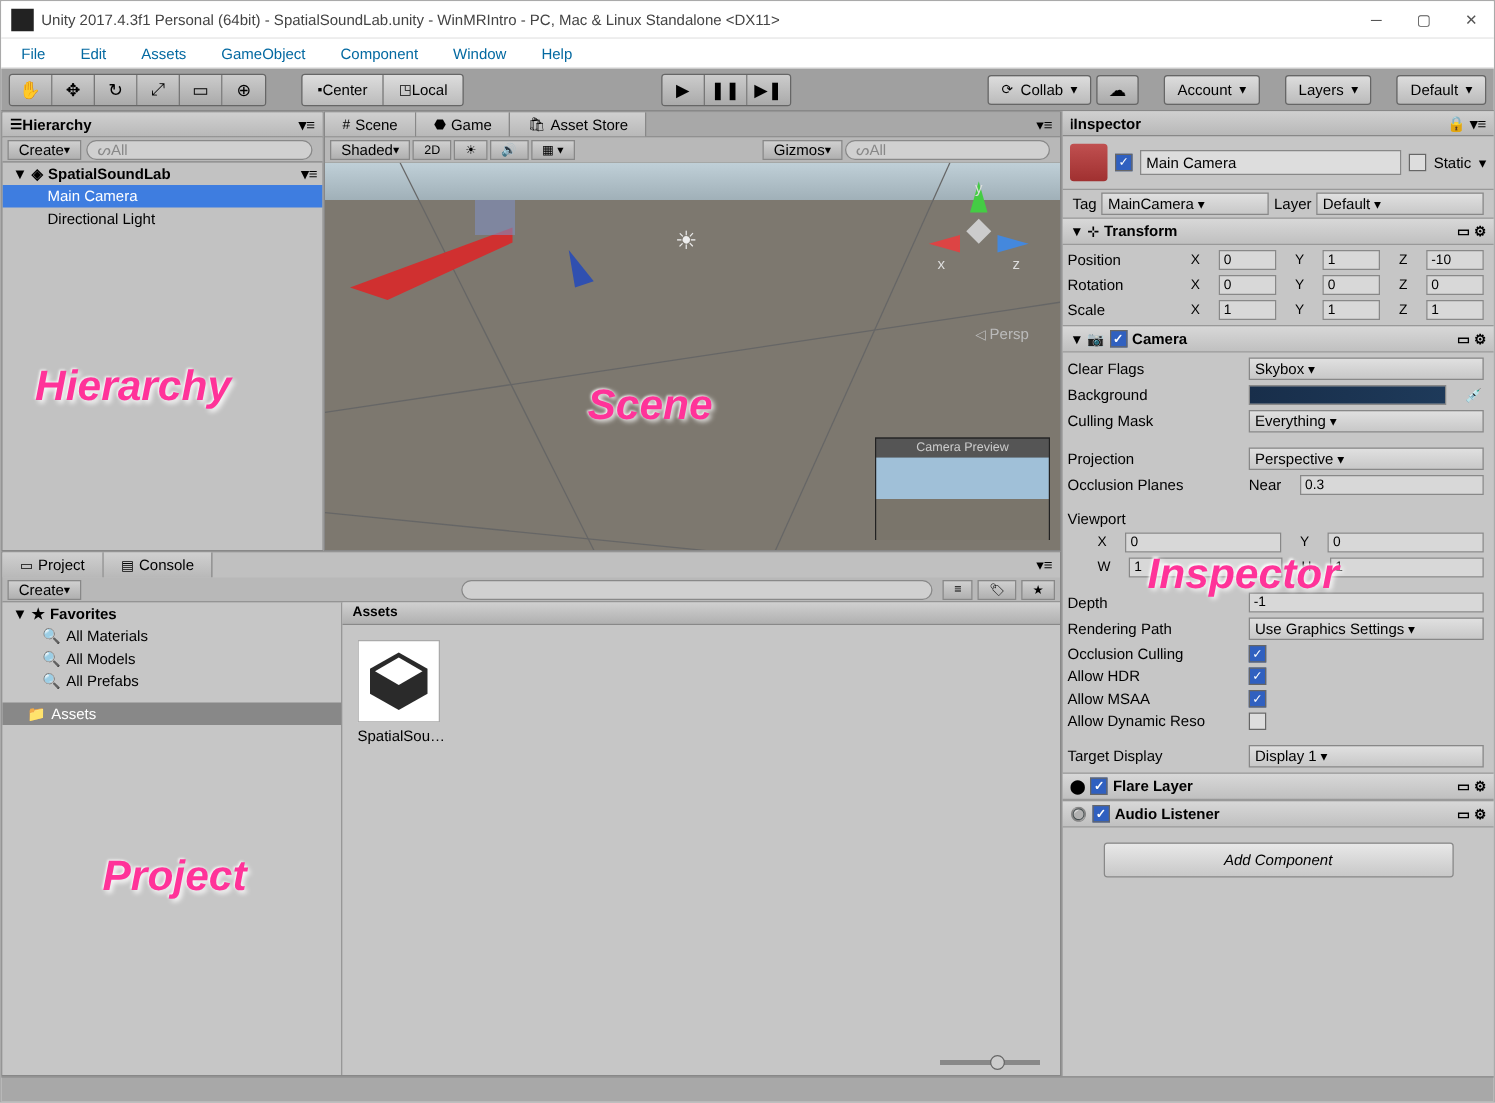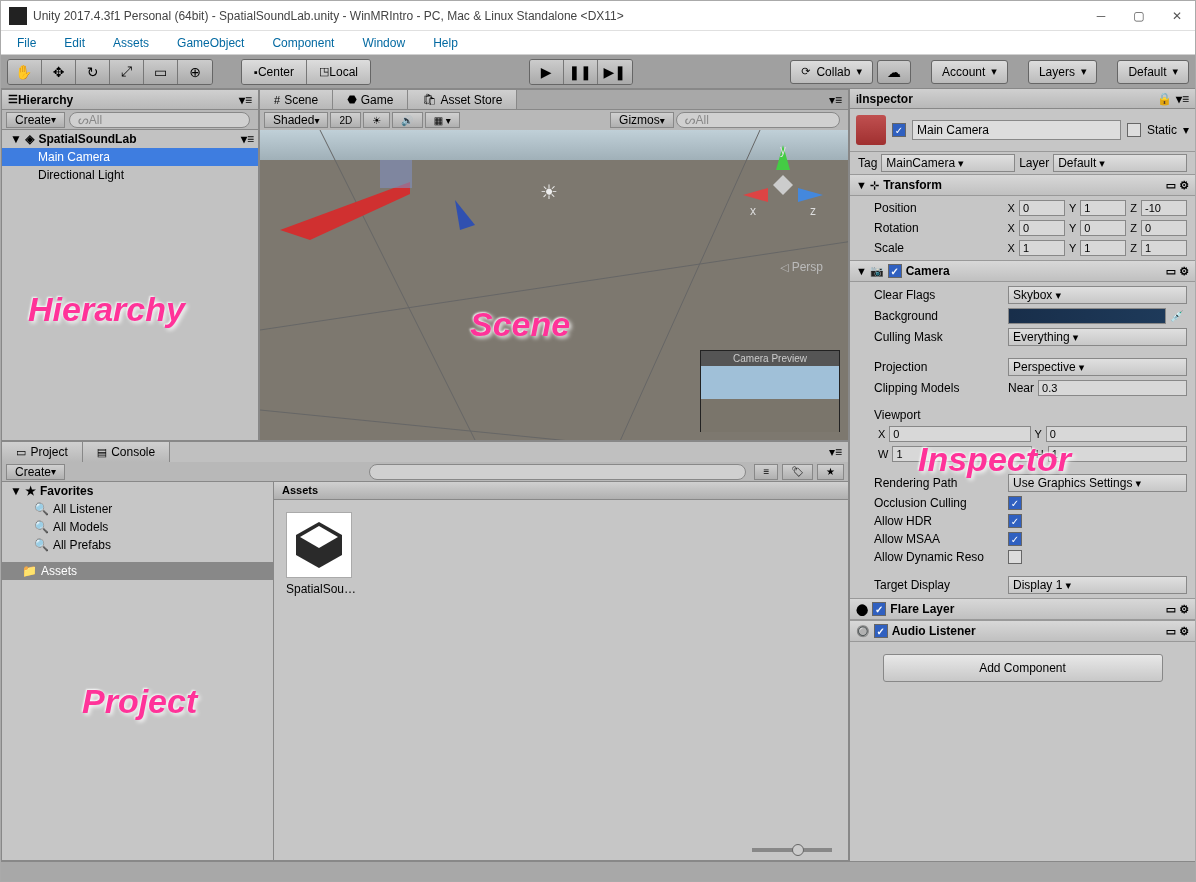--- a/index.html
+++ b/index.html
@@ -50,28 +50,28 @@
 .asset-item { width: 70px; text-align: center; font-size: 10px; }
 .asset-icon { width: 66px; height: 66px; background: #fff; border: 1px solid #aaa; margin-bottom: 4px; display: flex; align-items: center; justify-content: center; position: relative; }
 .inspector { width: 346px; background: #c6c6c6; border-left: 1px solid #888; display: flex; flex-direction: column; overflow-y: auto; }
 .insp-header { padding: 6px; display: flex; align-items: center; gap: 6px; border-bottom: 1px solid #999; }
 .insp-icon { width: 30px; height: 30px; background: linear-gradient(#c05050, #a03030); border-radius: 3px; }
 .insp-name { flex: 1; }
 .insp-name input { width: 100%; padding: 2px 4px; border: 1px solid #888; background: #ddd; }
 .insp-row { display: flex; align-items: center; padding: 2px 8px; gap: 4px; font-size: 11px; }
 .comp-header { background: linear-gradient(#d8d8d8, #c0c0c0); padding: 3px 6px; border-top: 1px solid #999; border-bottom: 1px solid #999; display: flex; align-items: center; gap: 4px; font-weight: bold; font-size: 11px; }
 .comp-body { padding: 2px 0; }
-.field-row { display: flex; align-items: center; padding: 2px 8px 2px 24px; gap: 4px; font-size: 11px; }
+.field-row { display: flex; align-items: center; padding: 2px 8px 2px 4px; gap: 15px; font-size: 11px; }
 .field-label { width: 130px; }
 .num-input { width: 46px; padding: 1px 3px; border: 1px solid #888; background: #d8d8d8; font-size: 11px; }
 .sel-input { flex: 1; padding: 1px 4px; border: 1px solid #888; background: linear-gradient(#e0e0e0, #c8c8c8); font-size: 11px; }
 .color-swatch { width: 158px; height: 16px; background: linear-gradient(90deg, #182e4a, #1e3a5a); border: 1px solid #888; }
 .slider-track { flex: 1; height: 4px; background: #888; position: relative; }
 .slider-thumb { position: absolute; top: -4px; width: 12px; height: 12px; background: #ccc; border: 1px solid #666; border-radius: 50%; }
-.add-comp-btn { margin: 12px auto; width: 280px; padding: 6px; background: linear-gradient(#e8e8e8, #c8c8c8); border: 1px solid #888; border-radius: 3px; text-align: center; cursor: pointer; font-size: 12px; }
+.add-comp-btn { margin: 12px auto; width: 280px; padding: 6px; background: linear-gradient(#e8e8e8, #c8c8c8); border: 1px solid #888; border-radius: 3px; text-align: center; cursor: pointer; font-size: 12px; font-style: italic; }
 .annotation { position: absolute; font-family: Arial; font-size: 34px; font-weight: bold; font-style: italic; color: #ff3399; text-shadow: 2px 2px 4px rgba(255,255,255,0.9), -1px -1px 2px rgba(255,255,255,0.9); pointer-events: none; z-index: 100; }
 .search-box { flex: 1; height: 16px; background: #d0d0d0; border: 1px solid #888; border-radius: 10px; padding: 0 8px; margin-right: 4px; }
 .statusbar { height: 20px; background: #a8a8a8; border-top: 1px solid #888; }
 .checkbox { width: 14px; height: 14px; border: 1px solid #666; background: #ddd; display: inline-flex; align-items: center; justify-content: center; font-size: 10px; }
 .checkbox.checked { background: #3060c0; color: #fff; }
 </style>
 </head>
 <body>
 
 <div class="window">
@@ -211,21 +211,21 @@
         <div class="panel-toolbar">
           <span class="mini-btn"><span>Create</span> ▾</span>
           <div class="search-box" style="max-width:400px;margin-left:300px"></div>
           <span class="mini-btn">≡</span>
           <span class="mini-btn">🏷</span>
           <span class="mini-btn">★</span>
         </div>
         <div class="project-content">
           <div class="project-tree">
             <div class="tree-item header">▼ ★ <span>Favorites</span></div>
-            <div class="tree-item" style="padding-left:32px">🔍 <span>All Listener</span></div>
+            <div class="tree-item" style="padding-left:32px">🔍 <span>All Materials</span></div>
             <div class="tree-item" style="padding-left:32px">🔍 <span>All Models</span></div>
             <div class="tree-item" style="padding-left:32px">🔍 <span>All Prefabs</span></div>
             <div style="height:8px"></div>
             <div class="tree-item selected">📁 <span>Assets</span></div>
           </div>
           <div class="project-assets" style="display:flex;flex-direction:column">
             <div class="assets-header">Assets</div>
             <div class="asset-grid" style="flex:1">
               <div class="asset-item">
                 <div class="asset-icon">
@@ -281,31 +281,35 @@
         <div class="field-row">
             <span class="field-label">Culling Mask</span>
             <span class="sel-input"><span>Everything</span> ▾</span>
           </div>
         <div style="height:8px"></div>
         <div class="field-row">
             <span class="field-label">Projection</span>
             <span class="sel-input"><span>Perspective</span> ▾</span>
           </div>
         <div class="field-row">
-            <span class="field-label">Clipping Models</span>
+            <span class="field-label">Occlusion Planes</span>
             <span>Near</span>
             <input class="num-input" style="flex: 1 1 0%;" value="0.3">
           </div>
         <div style="height:8px"></div>
         <div class="field-row">
             <span class="field-label">Viewport</span>
           </div>
         <div class="field-row" style="padding-left:28px">X<input class="num-input" style="flex: 1 1 0%;" value="0">Y<input class="num-input" style="flex: 1 1 0%;" value="0"></div>
         <div class="field-row" style="padding-left:28px">W<input class="num-input" style="flex: 1 1 0%;" value="1">H<input class="num-input" style="flex: 1 1 0%;" value="1"></div>
         <div style="height:8px"></div>
+        <div class="field-row">
+            <span class="field-label">Depth</span>
+            <input class="num-input" style="flex: 1 1 0%;" value="-1">
+          </div>
         <div class="field-row">
             <span class="field-label">Rendering Path</span>
             <span class="sel-input"><span>Use Graphics Settings</span> ▾</span>
           </div>
         <div class="field-row">
             <span class="field-label">Occlusion Culling</span>
             <span class="checkbox checked">✓</span>
           </div>
         <div class="field-row">
             <span class="field-label">Allow HDR</span>

